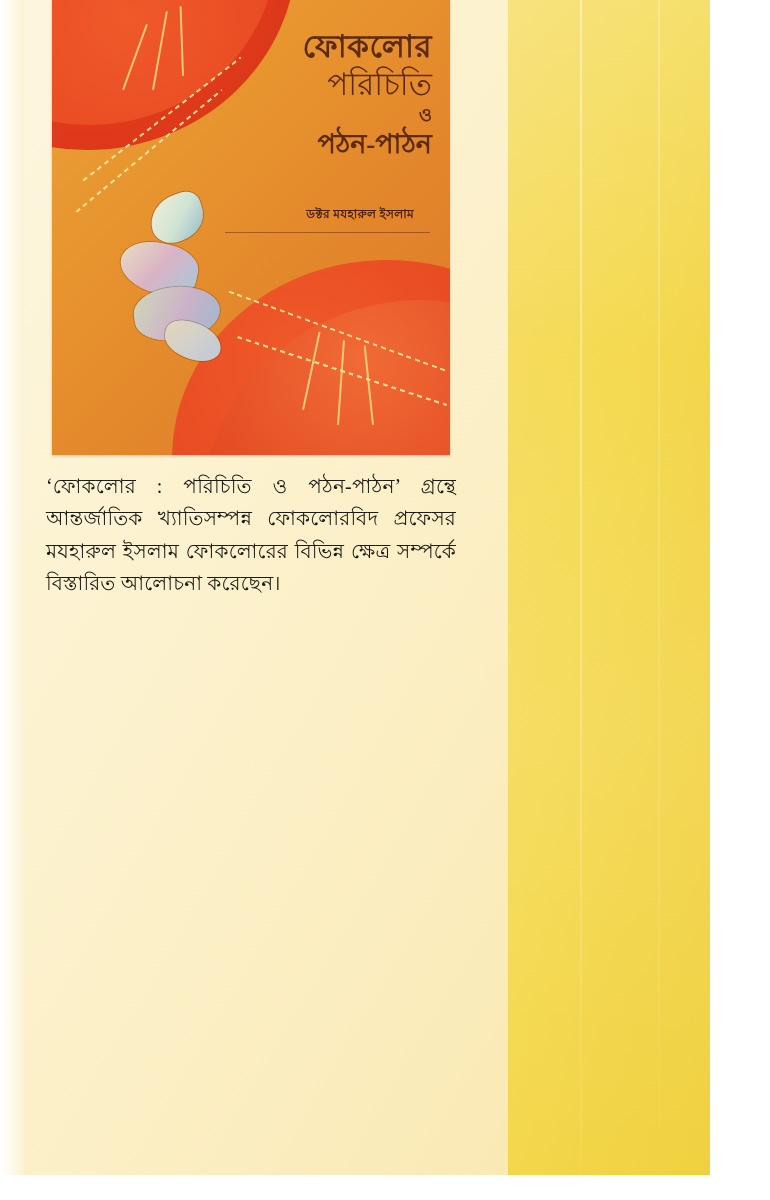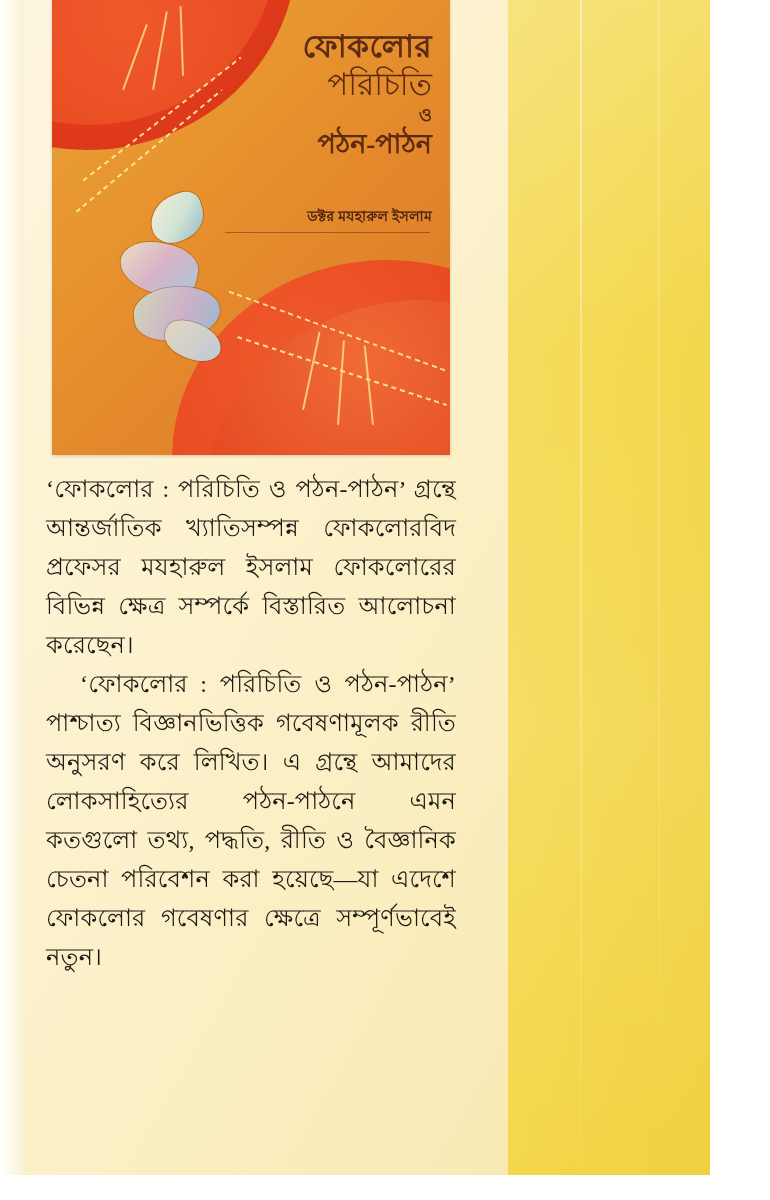--- a/index.html
+++ b/index.html
@@ -138,24 +138,24 @@
     color: #5d2a12;
     font-family: "Liberation Serif", serif;
     line-height: 1.22;
   }
   .cover-title .l1 { font-size: 31px; font-weight: 700; letter-spacing: 0.5px; }
   .cover-title .l2 { font-size: 31px; font-weight: 400; }
   .cover-title .l3 { font-size: 18px; font-weight: 700; margin: 1px 0 1px 0; }
   .cover-title .l4 { font-size: 27px; font-weight: 700; text-align: right; }
   .cover-author {
     position: absolute;
-    right: 18px;
+    right: 36px;
     top: 205px;
     font-family: "Liberation Serif", serif;
-    font-size: 14px;
+    font-size: 12px;
     color: #4a220f;
     font-weight: 700;
     letter-spacing: 0.3px;
   }
   .cover-rule {
     position: absolute;
     right: 20px;
     top: 232px;
     width: 205px;
     height: 1px;
@@ -206,21 +206,21 @@
   .blurb {
     position: absolute;
     left: 46px;
     top: 470px;
     width: 410px;
     font-family: "Liberation Serif", serif;
     color: #1d1a14;
   }
   .blurb p {
     margin: 0;
-    font-size: 24px;
+    font-size: 20px;
     line-height: 1.62;
     text-align: justify;
     text-align-last: left;
     letter-spacing: 0.2px;
   }
   .blurb p.indent {
     text-indent: 34px;
   }
   .blurb p + p { margin-top: 1px; }
 </style>
@@ -270,17 +270,16 @@
         <div class="l3">ও</div>
         <div class="l4">পঠন-পাঠন</div>
       </div>
       <div class="cover-author">ডক্টর মযহারুল ইসলাম</div>
       <div class="cover-rule"></div>
     </div>
   </div>
 
   <div class="blurb">
     <p>‘ফোকলোর : পরিচিতি ও পঠন-পাঠন’ গ্রন্থে আন্তর্জাতিক খ্যাতিসম্পন্ন ফোকলোরবিদ প্রফেসর মযহারুল ইসলাম ফোকলোরের বিভিন্ন ক্ষেত্র সম্পর্কে বিস্তারিত আলোচনা করেছেন।</p>
-    <p class="indent">‘ফোকলোর : পরিচিতি ও পঠন-পাঠন’ পাশ্চাত্য বিজ্ঞানভিত্তিক গবেষণামূলক রীতি অনুসরণ করে লিখিত। এ গ্রন্থে আমাদের লোকসাহিত্যের পঠন-পাঠনে এমন কতগুলো তথ্য, পদ্ধতি, রীতি ও বৈজ্ঞানিক চেতনা পরিবেশন করা হয়েছে—যা এদেশে ফোকলোর গবেষণার ক্ষেত্রে সম্পূর্ণভাবেই নতুন।</p>
   </div>
 
   <div class="bottom-strip"></div>
 </div>
 
 </body></html>

